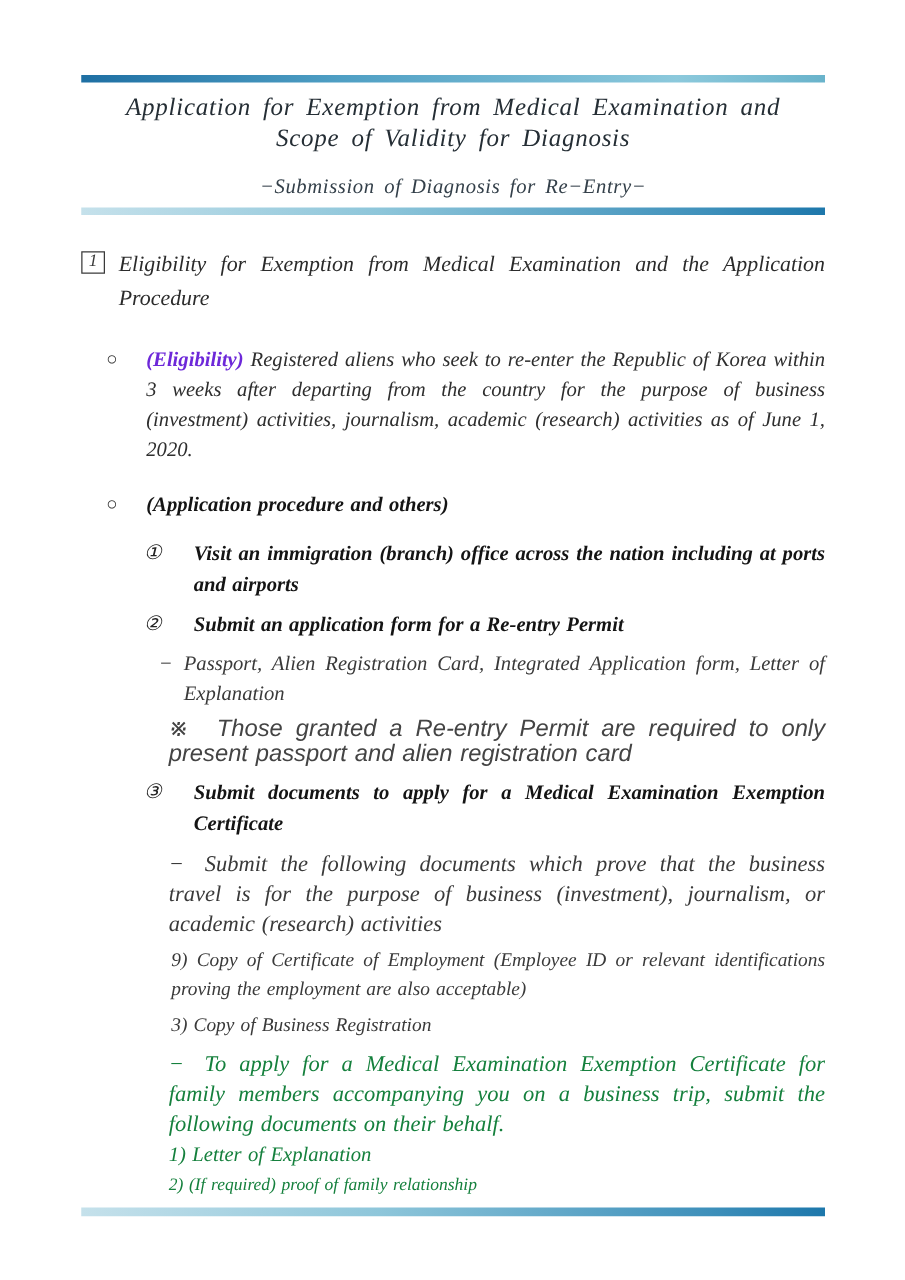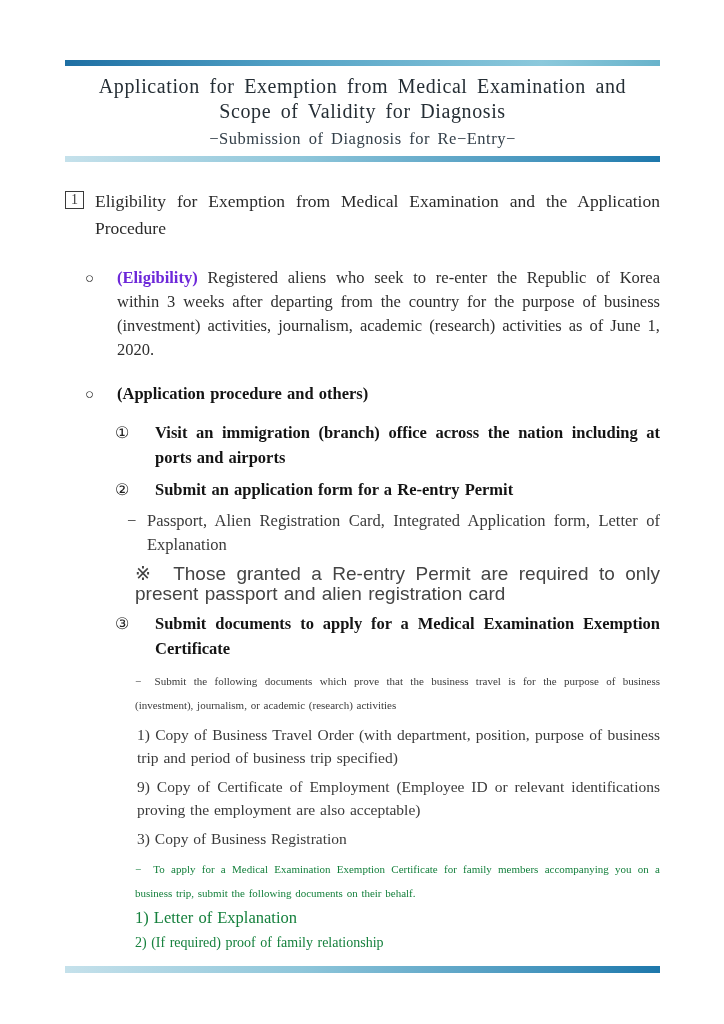--- a/index.html
+++ b/index.html
@@ -1,50 +1,50 @@
 <!DOCTYPE html>
 <html><head>
 <meta charset="utf-8">
 <style>
   html,body{margin:0;padding:0;}
   body{
     width:724px;height:1024px;background:#ffffff;
     font-family:"Liberation Serif","DejaVu Serif",serif;
     color:#2e2e2e;position:relative;overflow:hidden;
   }
-  .page{position:relative;width:664px;height:1024px;background:#fff;}
+  .page{position:relative;width:664px;height:1024px;background:#fff;font-style:italic;}
   .content{position:absolute;left:65px;top:60px;width:595px;}
   .bar{height:6px;width:100%;}
   .bar-top{background:linear-gradient(to right,#1e6fa3,#4f9fc4 35%,#8cc9dc 80%,#69b3cb);}
   .bar-mid{background:linear-gradient(to right,#c5e1eb,#8ec6da 40%,#3d8fba 85%,#1d77ab);margin-top:7px;}
   .bar-bottom{position:absolute;left:65px;top:966px;width:595px;height:7px;
     background:linear-gradient(to right,#c5e1eb,#8ec6da 40%,#3d8fba 85%,#1d77ab);}
   .title{margin:8px 0 0;font-size:20px;line-height:25px;font-weight:400;
     text-align:center;color:#252e35;letter-spacing:0.6px;word-spacing:4px;}
   .title span{display:block;}
-  .subtitle{margin-top:4px;text-align:center;font-size:16.5px;line-height:21px;
+  .subtitle{margin-top:14px;text-align:center;font-size:16.5px;line-height:21px;
     color:#34404a;letter-spacing:0.5px;word-spacing:3px;}
   p{margin:0;text-align:justify;}
   .section-heading{margin-top:26px;font-size:17.5px;line-height:27px;color:#2b2b2b;
     position:relative;padding-left:30px;text-align:justify;word-spacing:2px;}
   .boxnum{position:absolute;left:0;top:3px;display:inline-block;border:1.5px solid #3a3a3a;
     font-size:14px;line-height:16px;padding:0 5px;color:#3a3a3a;}
   .l1{position:relative;padding-left:52px;font-size:16.5px;line-height:24px;word-spacing:1px;}
   .l1 .marker{position:absolute;left:20px;top:0;font-size:15px;}
   .l1 b{color:#6d28d9;}
   .bold-label{font-weight:700;color:#141414;}
   .step{position:relative;padding-left:90px;font-size:16.5px;line-height:25px;
     font-weight:700;color:#141414;word-spacing:1px;}
   .step .marker{position:absolute;left:50px;top:0;font-weight:400;font-size:16px;color:#222;}
   .dash-detail{position:relative;padding-left:82px;font-size:16.5px;line-height:24px;color:#3a3a3a;word-spacing:1px;}
   .dash-detail .marker{position:absolute;left:62px;top:0;}
   .note{padding-left:70px;font-family:"Liberation Sans","DejaVu Sans",sans-serif;
     font-size:19px;line-height:20px;color:#444;word-spacing:1px;}
   .note .marker{margin-right:8px;}
-  .flush-detail{padding-left:70px;font-size:11px;line-height:24px;color:#3a3a3a;word-spacing:1px;}
+  .flush-detail{padding-left:70px;font-size:18px;line-height:24px;color:#3a3a3a;word-spacing:1px;}
   .flush-detail .marker{margin-right:6px;}
   .doc{padding-left:72px;font-size:15.5px;line-height:23px;color:#3a3a3a;word-spacing:1px;}
   .blue p{color:#3e4fa3;}
   .blue .flush-detail,.blue .doc{color:#15803d;}
   .mt24{margin-top:24px;}.mt20{margin-top:20px;}.mt14{margin-top:14px;}.mt8{margin-top:8px;}.mt7{margin-top:7px;}.mt6{margin-top:6px;}
 </style>
 </head>
 <body>
 
 <div class="page">
@@ -98,21 +98,20 @@
     <p class="step mt7">
       <span class="marker">③</span>
       <span>Submit documents to apply for a Medical Examination Exemption Certificate</span>
     </p>
 
     <p class="flush-detail mt8">
       <span class="marker">−</span>
       <span>Submit the following documents which prove that the business travel is for the purpose of business (investment), journalism, or academic (research) activities</span>
     </p>
 
-    <p class="doc mt6">1) Copy of Business Travel Order (with department, position, purpose of business trip and period of business trip specified)</p>
     <p class="doc mt6">9) Copy of Certificate of Employment (Employee ID or relevant identifications proving the employment are also acceptable)</p>
     <p class="doc mt6">3) Copy of Business Registration</p>
 
     <div class="blue">
       <p class="flush-detail mt7">
         <span class="marker">−</span>
         <span>To apply for a Medical Examination Exemption Certificate for family members accompanying you on a business trip, submit the following documents on their behalf.</span>
       </p>
       <p class="doc" style="padding-left:70px;font-size:16.5px;line-height:25px;">1) Letter of Explanation</p>
       <p class="doc" style="padding-left:70px;font-size:14px;line-height:25px;">2) (If required) proof of family relationship</p>

